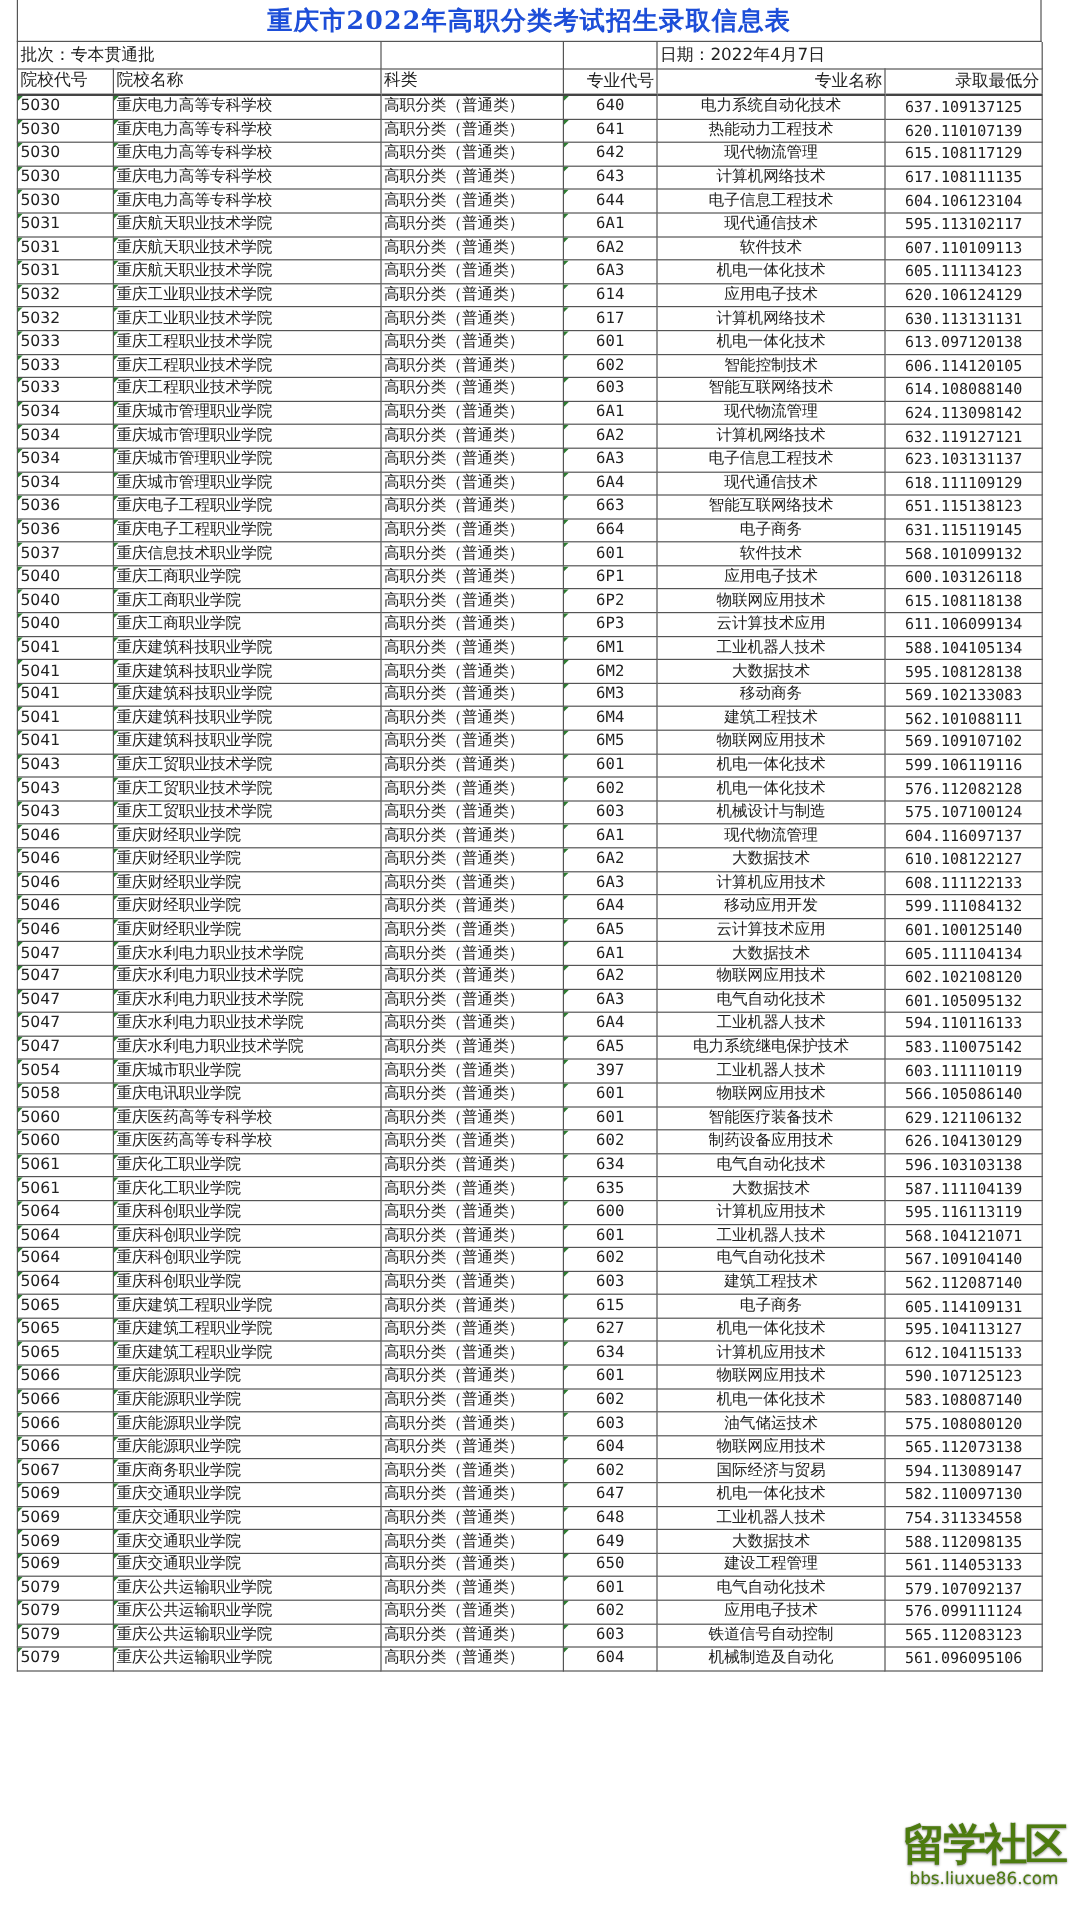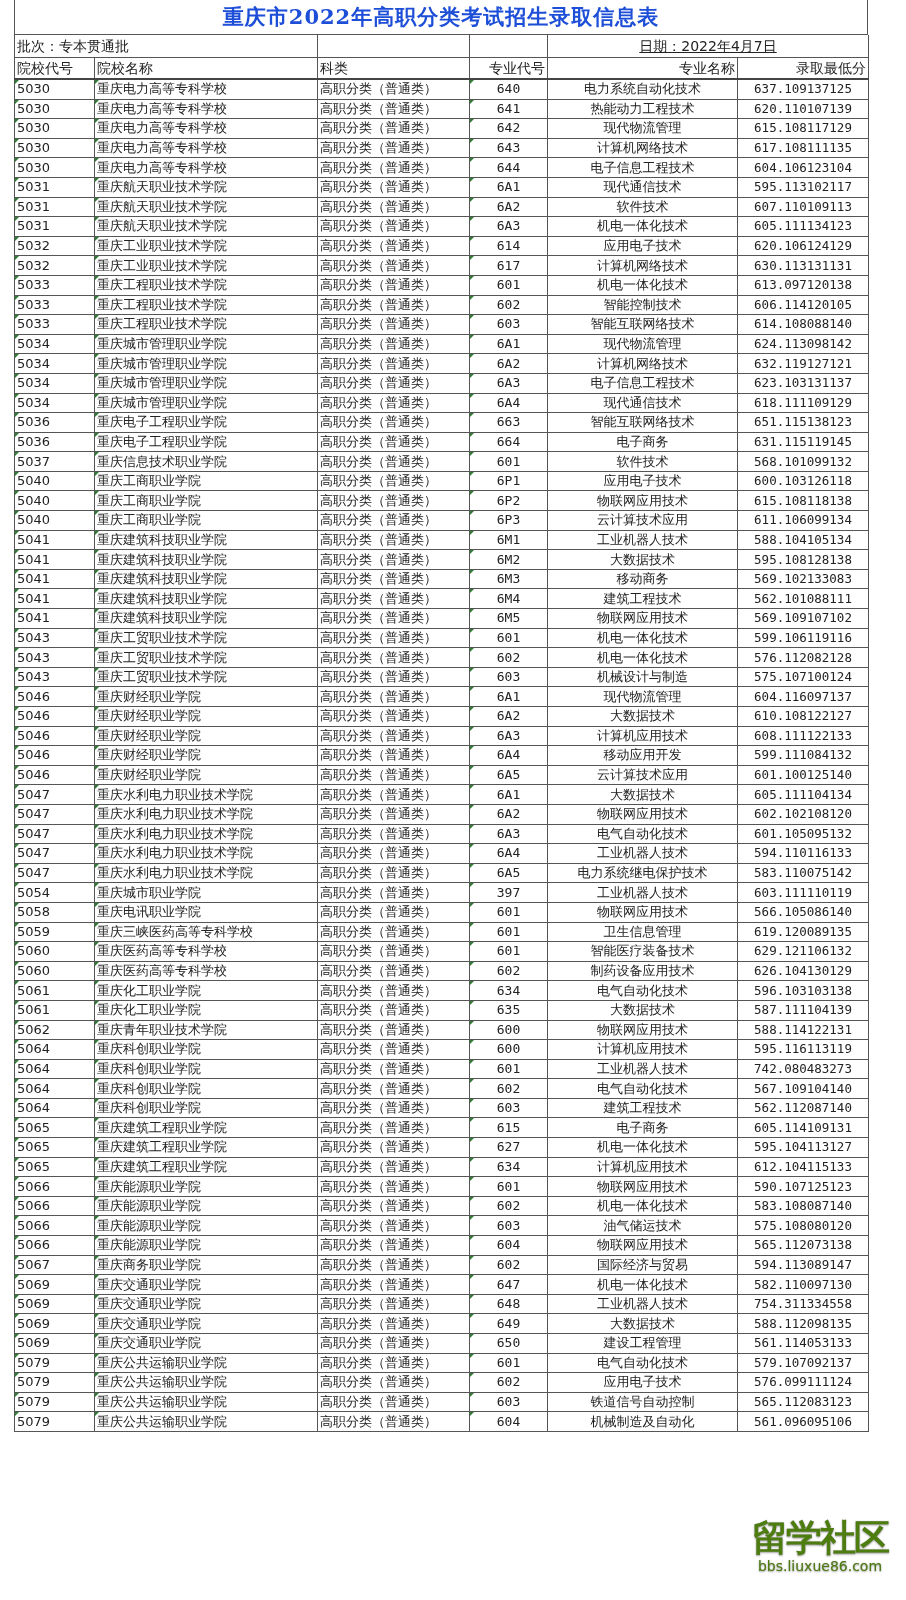--- a/index.html
+++ b/index.html
@@ -6,29 +6,29 @@
   body { width:906px; height:1600px; position:relative; overflow:hidden;
          font-family:"DejaVu Sans","Liberation Sans",sans-serif; color:#222; }
   .sheet { position:absolute; left:14px; top:0; width:854px; }
   .title-row { height:34px; border-left:1px solid #555; border-right:1px solid #555; border-bottom:1px solid #555;
                display:flex; align-items:center; justify-content:center;
                font-family:"DejaVu Serif","Liberation Serif",serif; font-size:21px; font-weight:bold; color:#1d4ed8; letter-spacing:1px; }
   table { border-collapse:collapse; width:854px; table-layout:fixed; }
   td { border:1px solid #555; padding:0 2px; height:18.6px; line-height:18px; font-size:13px; white-space:nowrap; overflow:hidden; position:relative; }
   tr.batch td { height:22px; font-size:14px; border-top:none; }
   tr.batch td.empty { border-left:1px solid #bbb; }
-  tr.head td { font-size:14px; height:20px; border-bottom:2px solid #444; }
+  tr.head td { font-size:14px; height:20px; border-bottom:2px solid #444;font-family:Liberation Mono, monospace; }
   .c-code { width:78px; font-family:"DejaVu Sans",sans-serif; }
   .c-name { width:220px; }
   .c-type { width:149px; }
   .c-mcode { width:75px; text-align:center; font-family:"DejaVu Sans Mono",monospace; }
   .c-mname { width:186px; text-align:center; }
   .c-score { width:128px; text-align:center; font-family:"DejaVu Sans Mono",monospace; font-size:12.5px; }
   .head .c-mname, .head .c-score, .head .c-mcode { text-align:right; font-family:"DejaVu Sans",sans-serif; font-size:14px; }
-  .right { text-align:center;text-decoration:underline; }
+  .right { text-align:left; }
   .tri::before { content:""; position:absolute; left:0; top:0; width:0; height:0;
                  border-top:4px solid #2e7d32; border-right:4px solid transparent; }
   .watermark { position:absolute; left:745px; top:1518px; width:150px; text-align:center; color:#4d7c0f;
                text-shadow:0 1px 2px #999, 0 0 1px #aaa; }
   .wm-big { font-size:36px; font-weight:bold; letter-spacing:-2px; line-height:40px; }
   .wm-small { font-size:14px; line-height:16px; }
 </style>
 </head>
 <body>
 
@@ -396,28 +396,20 @@
         </tr>
         <tr>
           <td class="c-code tri">5058</td>
           <td class="c-name tri">重庆电讯职业学院</td>
           <td class="c-type">高职分类（普通类）</td>
           <td class="c-mcode tri">601</td>
           <td class="c-mname">物联网应用技术</td>
           <td class="c-score">566.105086140</td>
         </tr>
         <tr>
-          <td class="c-code tri">5059</td>
-          <td class="c-name tri">重庆三峡医药高等专科学校</td>
-          <td class="c-type">高职分类（普通类）</td>
-          <td class="c-mcode tri">601</td>
-          <td class="c-mname">卫生信息管理</td>
-          <td class="c-score">619.120089135</td>
-        </tr>
-        <tr>
           <td class="c-code tri">5060</td>
           <td class="c-name tri">重庆医药高等专科学校</td>
           <td class="c-type">高职分类（普通类）</td>
           <td class="c-mcode tri">601</td>
           <td class="c-mname">智能医疗装备技术</td>
           <td class="c-score">629.121106132</td>
         </tr>
         <tr>
           <td class="c-code tri">5060</td>
           <td class="c-name tri">重庆医药高等专科学校</td>
@@ -436,42 +428,34 @@
         </tr>
         <tr>
           <td class="c-code tri">5061</td>
           <td class="c-name tri">重庆化工职业学院</td>
           <td class="c-type">高职分类（普通类）</td>
           <td class="c-mcode tri">635</td>
           <td class="c-mname">大数据技术</td>
           <td class="c-score">587.111104139</td>
         </tr>
         <tr>
-          <td class="c-code tri">5062</td>
-          <td class="c-name tri">重庆青年职业技术学院</td>
-          <td class="c-type">高职分类（普通类）</td>
-          <td class="c-mcode tri">600</td>
-          <td class="c-mname">物联网应用技术</td>
-          <td class="c-score">588.114122131</td>
-        </tr>
-        <tr>
           <td class="c-code tri">5064</td>
           <td class="c-name tri">重庆科创职业学院</td>
           <td class="c-type">高职分类（普通类）</td>
           <td class="c-mcode tri">600</td>
           <td class="c-mname">计算机应用技术</td>
           <td class="c-score">595.116113119</td>
         </tr>
         <tr>
           <td class="c-code tri">5064</td>
           <td class="c-name tri">重庆科创职业学院</td>
           <td class="c-type">高职分类（普通类）</td>
           <td class="c-mcode tri">601</td>
           <td class="c-mname">工业机器人技术</td>
-          <td class="c-score">742.080483273</td>
+          <td class="c-score">568.104121071</td>
         </tr>
         <tr>
           <td class="c-code tri">5064</td>
           <td class="c-name tri">重庆科创职业学院</td>
           <td class="c-type">高职分类（普通类）</td>
           <td class="c-mcode tri">602</td>
           <td class="c-mname">电气自动化技术</td>
           <td class="c-score">567.109104140</td>
         </tr>
         <tr>

